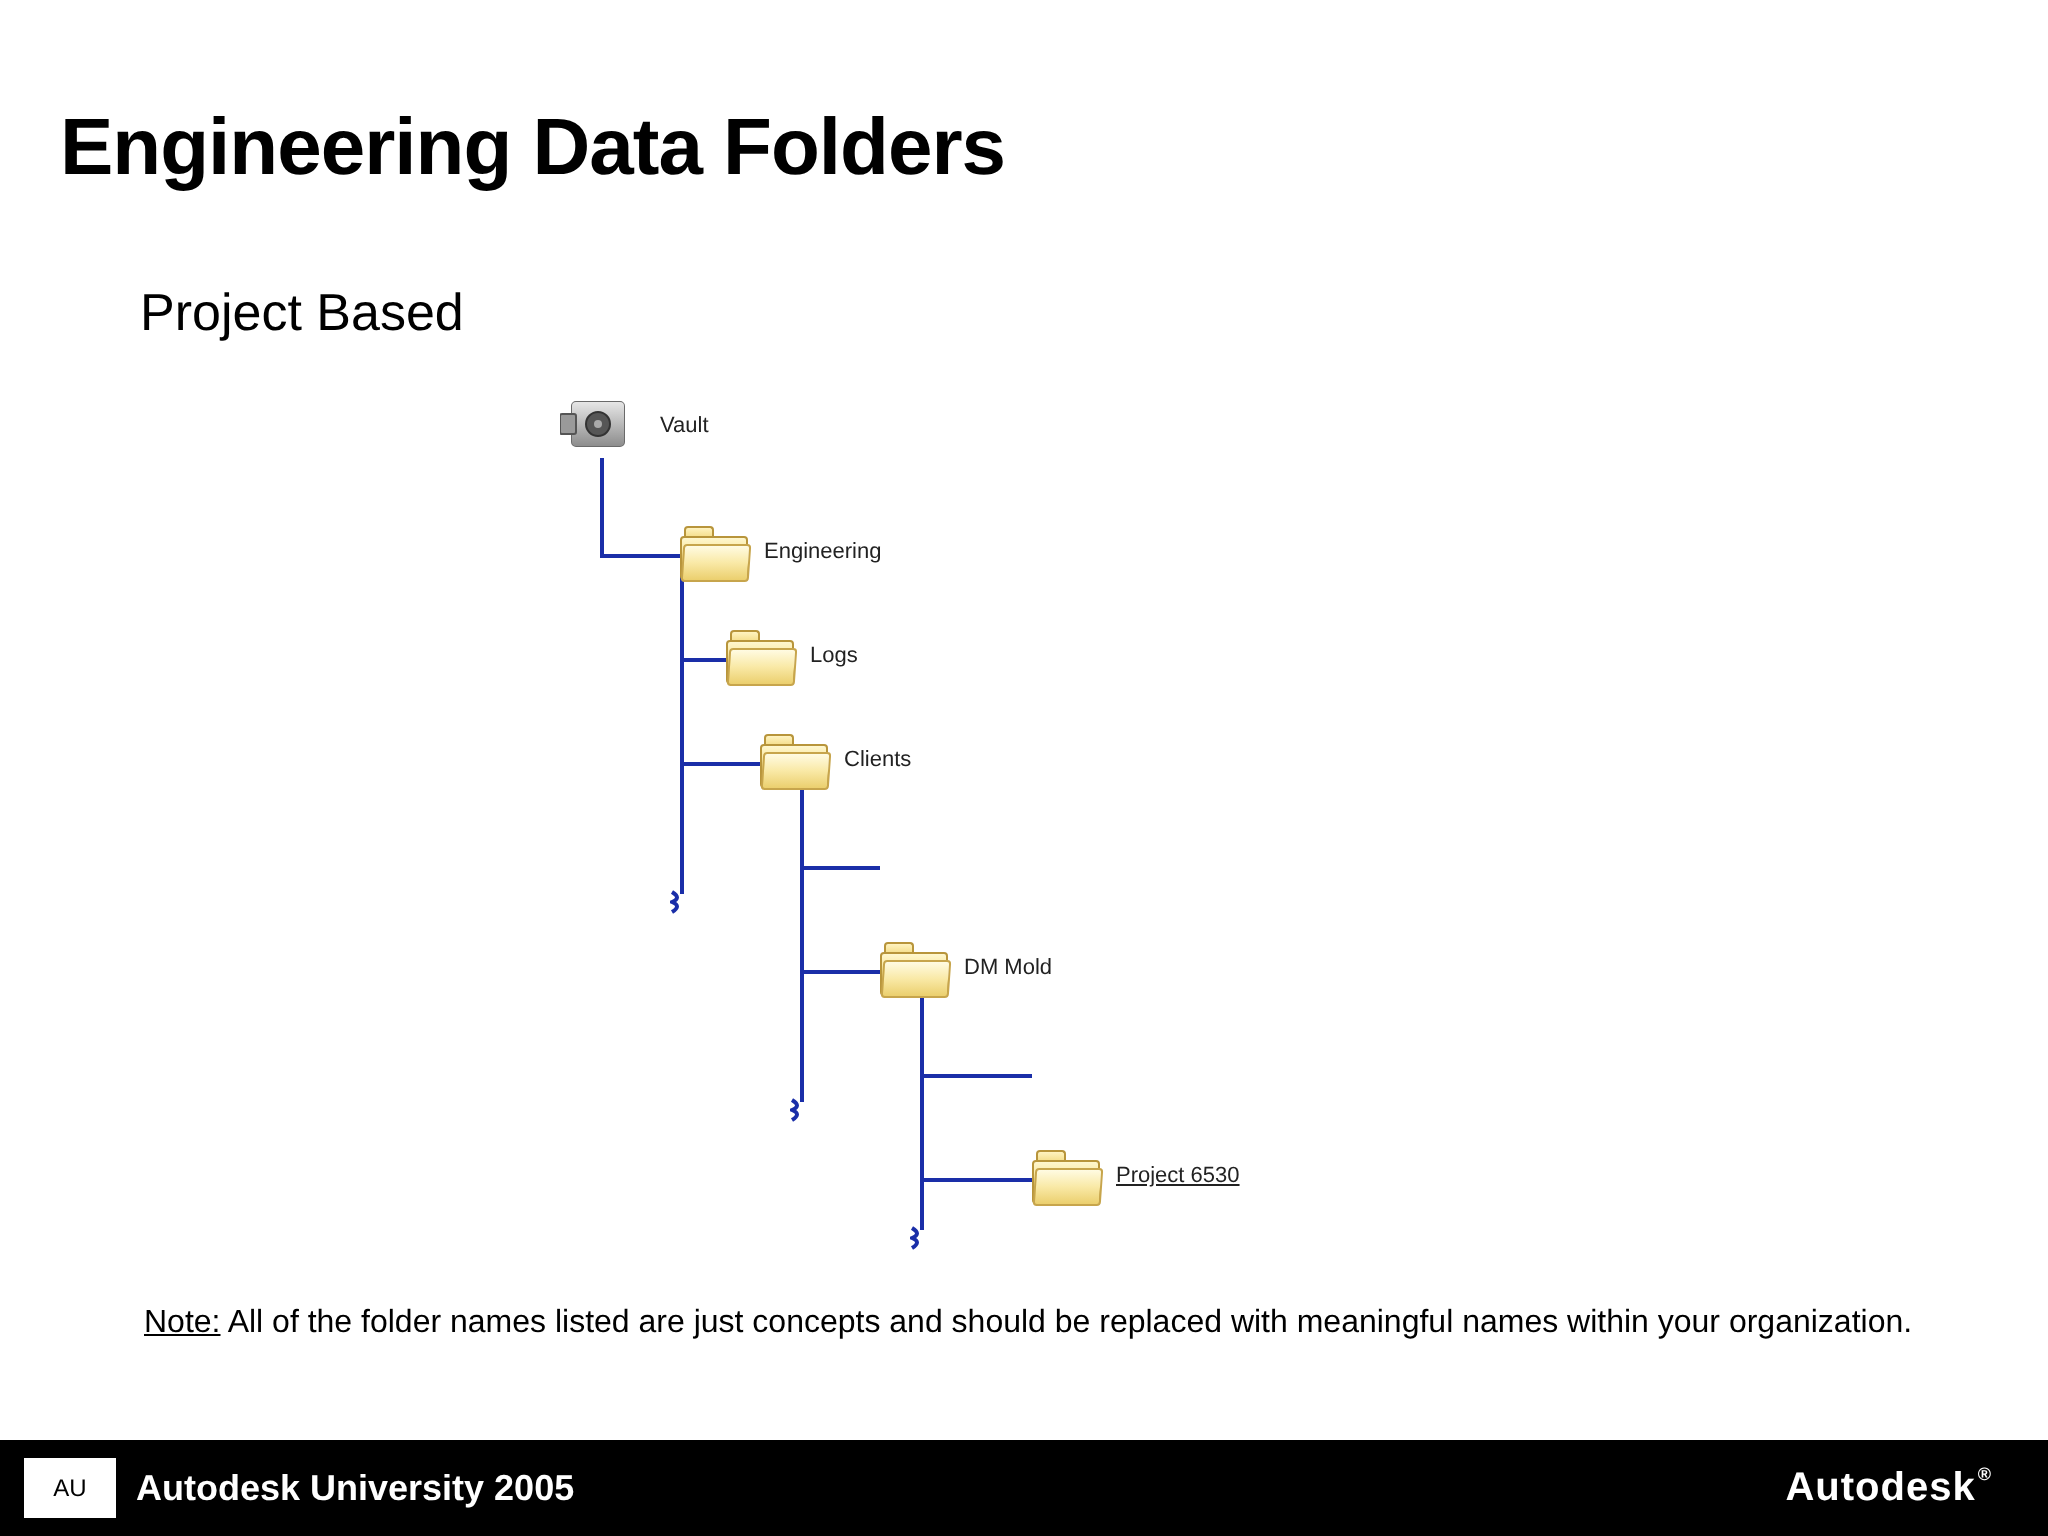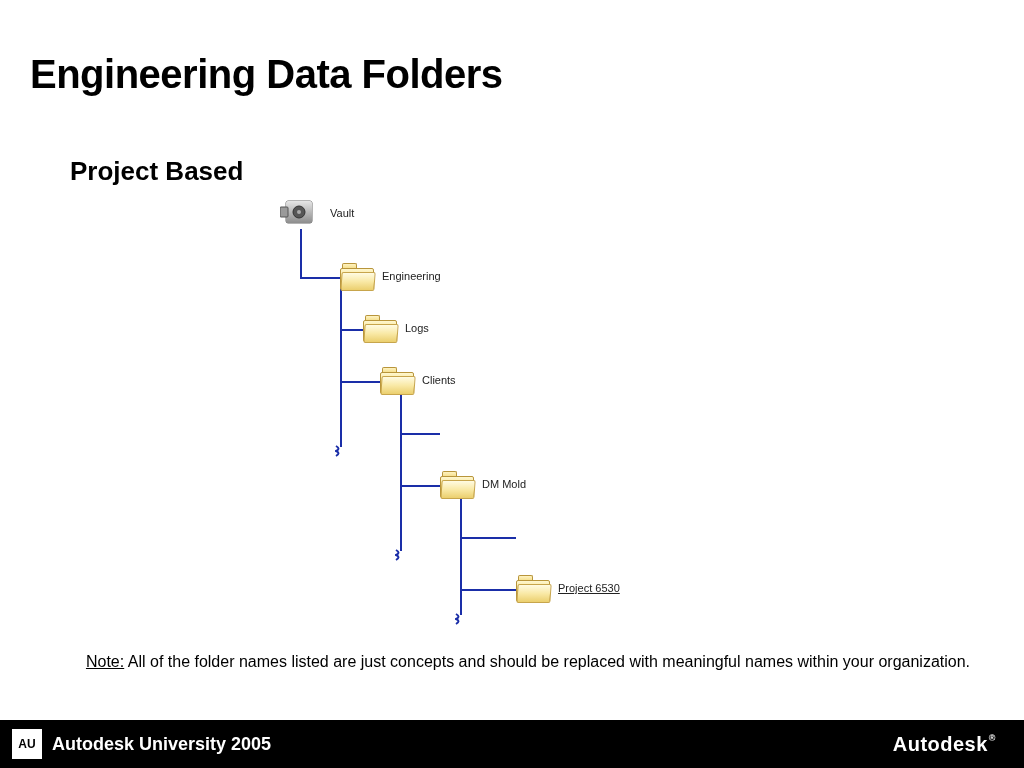--- a/index.html
+++ b/index.html
@@ -9,36 +9,35 @@
     height: 768px;
     font-family: Arial, Helvetica, sans-serif;
     background: #fff;
     color: #000;
     overflow: hidden;
   }
   .slide {
     position: relative;
     width: 1024px;
     height: 768px;
-    text-align: center;
   }
   .title {
     position: absolute;
     left: 30px;
     top: 52px;
     font-size: 40px;
     font-weight: bold;
     letter-spacing: -0.5px;
   }
   .subtitle {
     position: absolute;
     left: 70px;
-    top: 156px;
+    top: 141px;
     font-size: 26px;
-    font-weight: bold;
+    font-weight: normal;
   }
   .note {
     position: absolute;
     left: 72px;
     top: 652px;
     right: 40px;
     font-size: 16px;
     line-height: 1.25;
   }
   .note-label {
@@ -58,29 +57,29 @@
     font-size: 18px;
     font-weight: 600;
   }
   .footer-left {
     display: flex;
     align-items: center;
     gap: 10px;
     padding-left: 12px;
   }
   .au-badge {
-    width: 30px;
+    width: 46px;
     height: 30px;
     background: #fff;
     color: #000;
     display: flex;
     align-items: center;
     justify-content: center;
     font-size: 12px;
-    font-weight: bold;
+    font-weight: normal;
   }
   .footer-right {
     padding-right: 28px;
     font-size: 20px;
     letter-spacing: 0.5px;
     position: relative;
   }
   .footer-right .reg {
     font-size: 9px;
     vertical-align: 10px;

